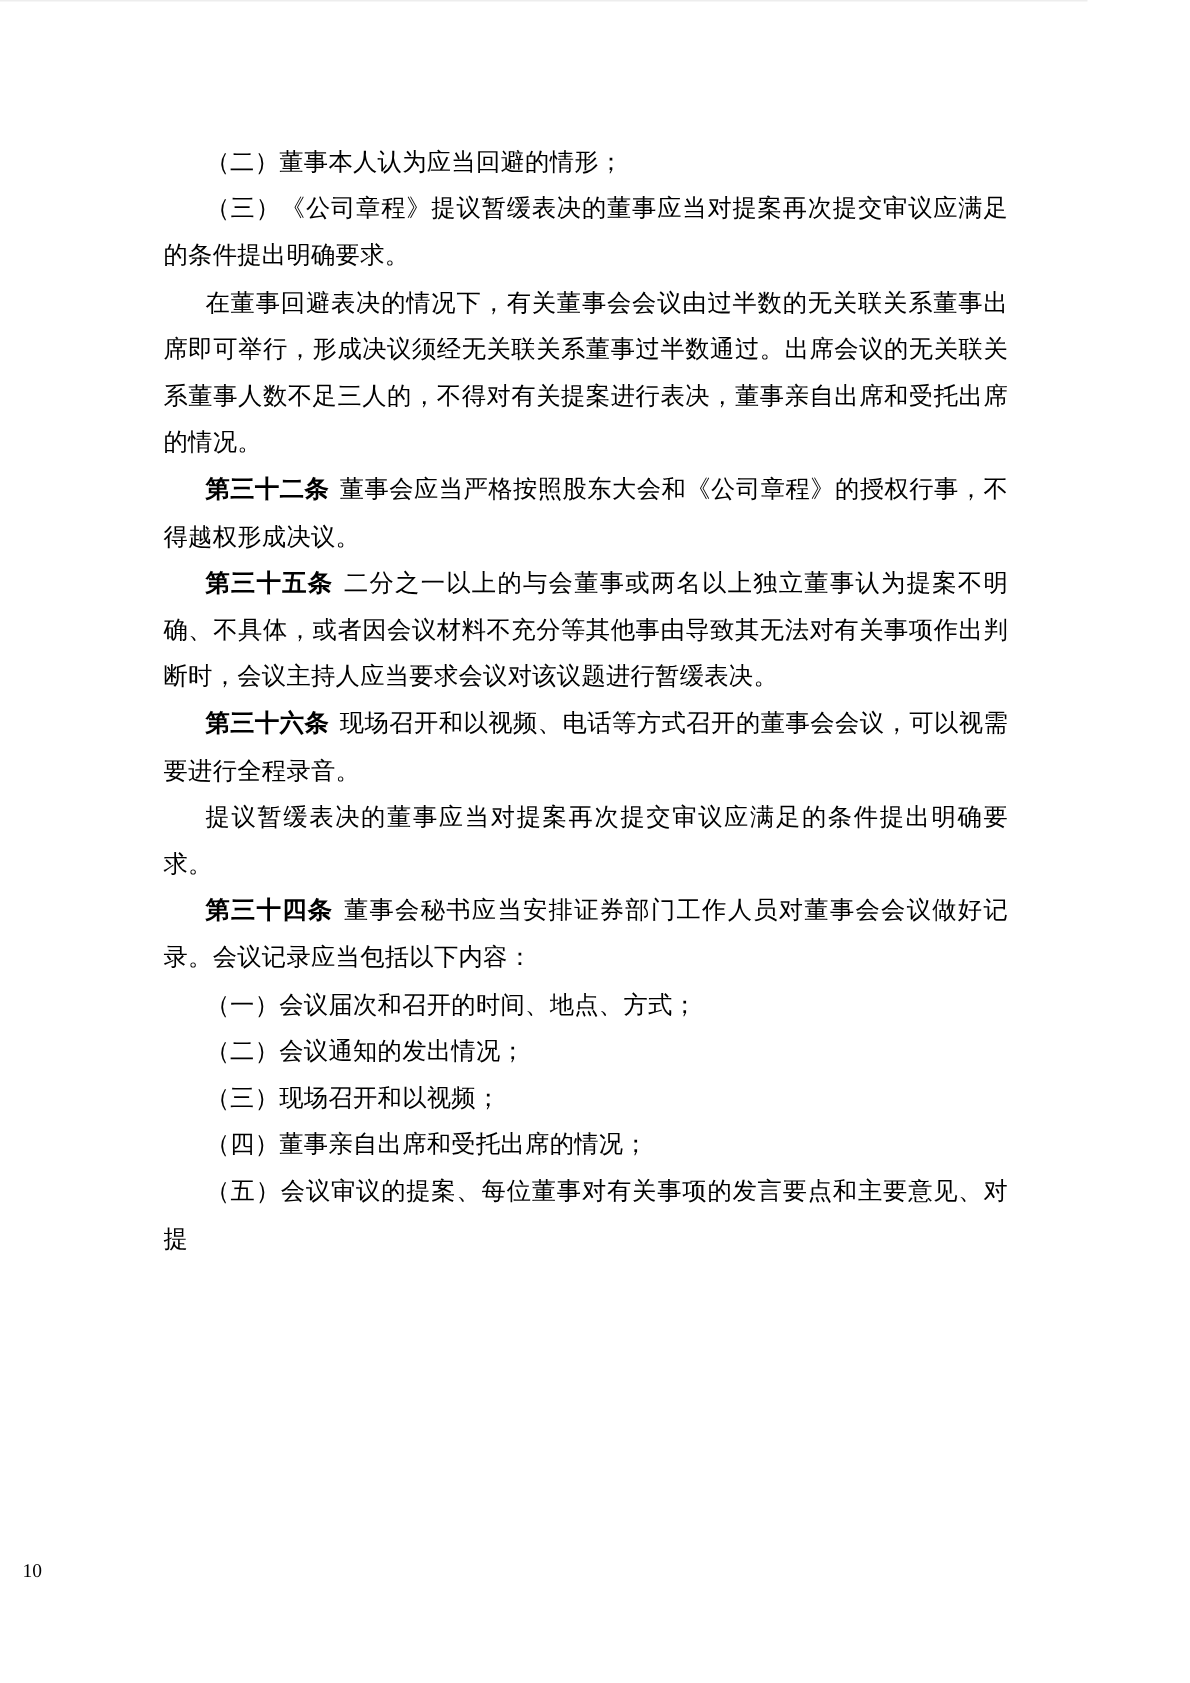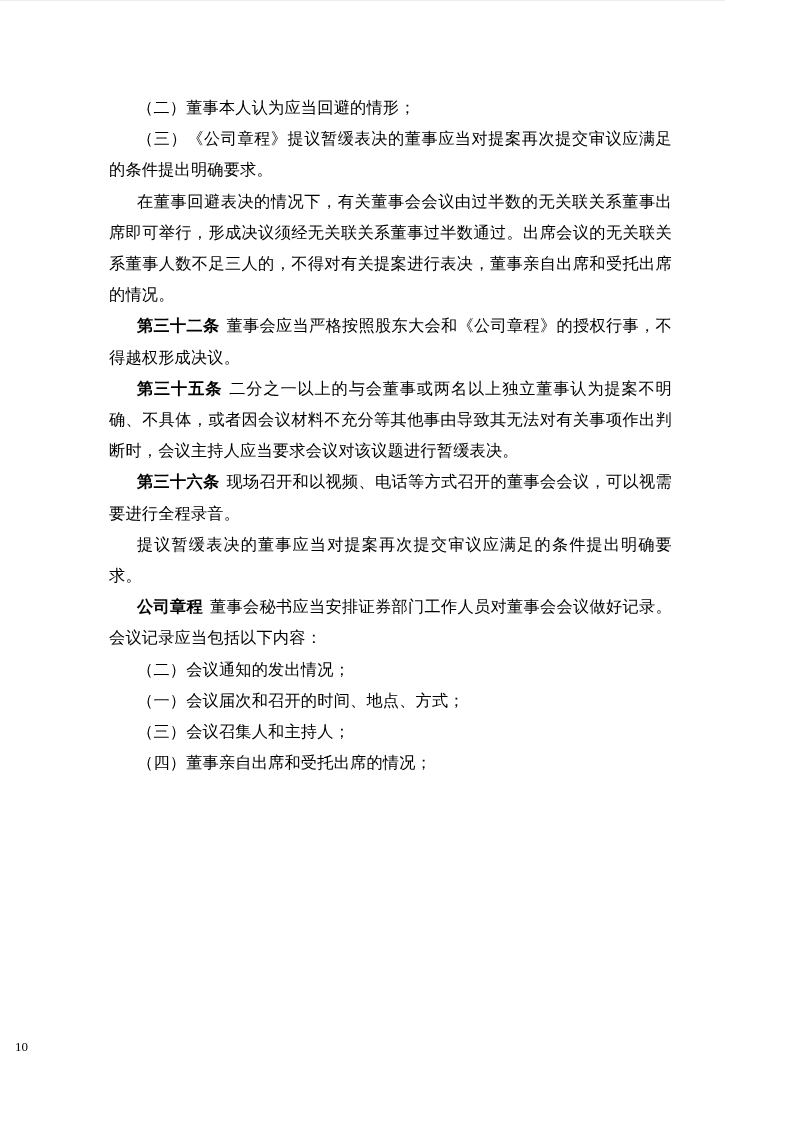--- a/index.html
+++ b/index.html
@@ -76,28 +76,29 @@
     <p class="para"><b class="lead">第三十二条</b><span>董事会应当严格按照股东大会和《公司章程》的授权行事，不得越权形成决议。</span></p>
 
 
 
     <p class="para"><b class="lead">第三十五条</b><span>二分之一以上的与会董事或两名以上独立董事认为提案不明确、不具体，或者因会议材料不充分等其他事由导致其无法对有关事项作出判断时，会议主持人应当要求会议对该议题进行暂缓表决。</span></p>
 
     <p class="para"><b class="lead">第三十六条</b><span>现场召开和以视频、电话等方式召开的董事会会议，可以视需要进行全程录音。</span></p>
 
     <p class="para"><b class="lead"></b><span>提议暂缓表决的董事应当对提案再次提交审议应满足的条件提出明确要求。</span></p>
 
-    <p class="para"><b class="lead">公司章程</b><span>董事会秘书应当安排证券部门工作人员对董事会会议做好记录。会议记录应当包括以下内容：</span></p>
+    <p class="para"><b class="lead">第三十四条</b><span>董事会秘书应当安排证券部门工作人员对董事会会议做好记录。会议记录应当包括以下内容：</span></p>
+
+    <p class="para"><b class="lead"></b><span>（一）会议届次和召开的时间、地点、方式；</span></p>
 
     <p class="para"><b class="lead"></b><span>（二）会议通知的发出情况；</span></p>
 
-    <p class="para"><b class="lead"></b><span>（一）会议届次和召开的时间、地点、方式；</span></p>
-
-    <p class="para"><b class="lead"></b><span>（三）会议召集人和主持人；</span></p>
+    <p class="para"><b class="lead"></b><span>（三）现场召开和以视频；</span></p>
 
     <p class="para"><b class="lead"></b><span>（四）董事亲自出席和受托出席的情况；</span></p>
 
+    <p class="para"><b class="lead"></b><span>（五）会议审议的提案、每位董事对有关事项的发言要点和主要意见、对提</span></p>
 
   </div>
 
   <div class="page-number">10</div>
 
 </div>
 
 </body></html>

